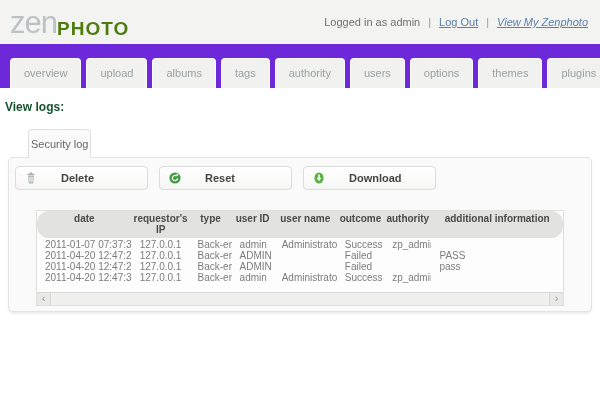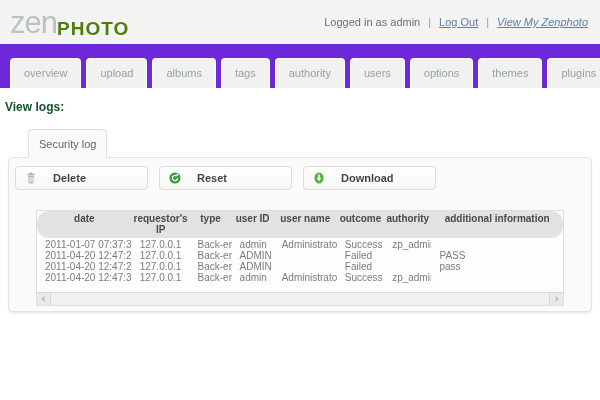--- a/index.html
+++ b/index.html
@@ -62,21 +62,21 @@
     margin: 2px 0 14px 5px;
   }
 
   .subtab {
     display: inline-block;
     margin-left: 28px;
     background: #fafafa;
     border: 1px solid #e0e0e0;
     border-bottom: none;
     border-radius: 4px 4px 0 0;
-    padding: 8px 10px;
+    padding: 8px 2px;
     font-size: 11px;
     color: #666;
     position: relative;
     top: 1px;
     z-index: 2;
     cursor: pointer;
   }
 
   .panel {
     margin: 0 8px;
@@ -90,21 +90,21 @@
     padding: 8px 6px 0 6px;
   }
 
   
   .toolbar { display: flex; gap: 11px; }
   .btn {
     width: 133px; height: 24px;
     background: linear-gradient(#ffffff, #f6f6f5);
     border: 1px solid #dcdcdc;
     border-radius: 4px;
-    display: flex; align-items: center; gap: 16px;
+    display: flex; align-items: center; gap: 24px;
     padding-left: 9px;
     font-size: 11px; font-weight: bold; color: #444;
     cursor: pointer;
   }
   .btn .icn { width: 12px; height: 12px; display: inline-block; flex: none; }
 
   
   .table-wrap {
     width: 528px;
     margin: 20px auto 0 auto;

